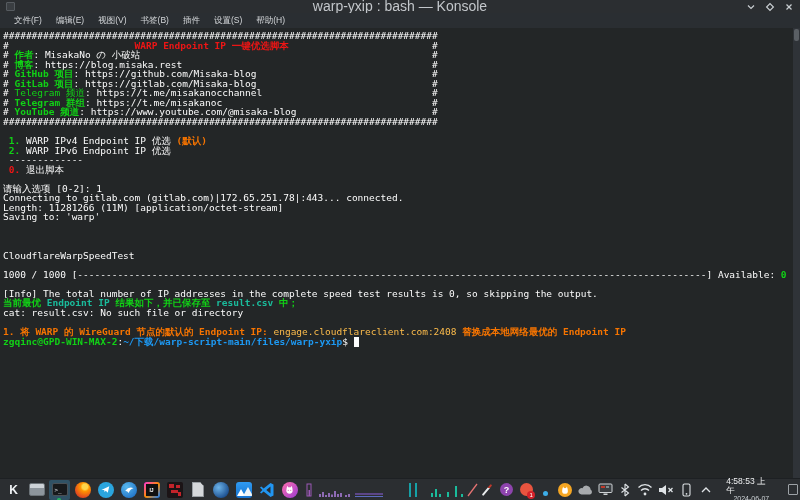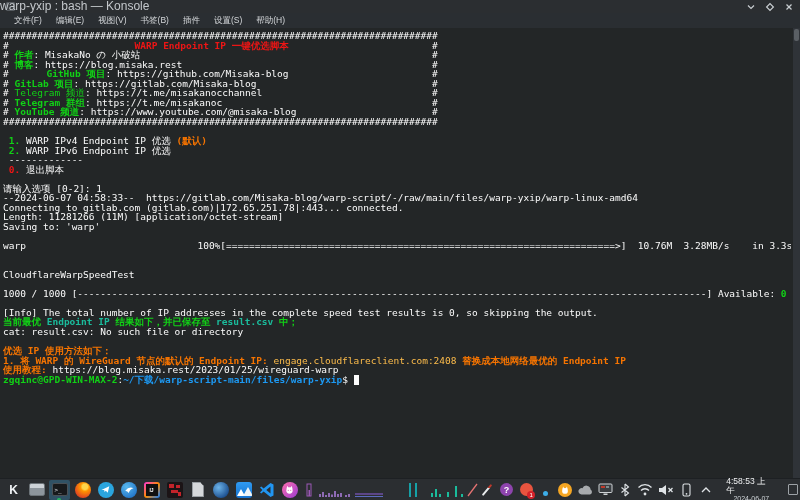--- a/index.html
+++ b/index.html
@@ -5,22 +5,22 @@
   * { margin:0; padding:0; box-sizing:border-box; }
   html,body { width:800px; height:500px; overflow:hidden; background:#232627;
               font-family:"Liberation Sans", sans-serif; }
   .stage { position:relative; width:800px; height:500px; }
 
   
   .titlebar { position:absolute; top:0; left:0; right:0; height:13px; background:#2b2e31;
               display:flex; align-items:center; }
   .win-icon { position:absolute; left:6px; top:2px; width:9px; height:9px; background:#3a3e42;
               border:1px solid #565b60; border-radius:1px; }
-  .win-title { position:absolute; left:0; right:0; text-align:left; color:#c3c7cb;
-               font-size:12px; line-height:13px; }
+  .win-title { position:absolute; left:0; right:0; text-align:center; color:#c3c7cb;
+               font-size:14px; line-height:13px; }
   .win-controls { position:absolute; right:6px; top:0; height:13px; display:flex; gap:9px; align-items:center; }
   .win-btn { width:10px; height:10px; display:flex; align-items:center; justify-content:center; }
   .win-btn svg { stroke:#c8cdd1; fill:none; stroke-width:1.2; }
 
   
   .menubar { position:absolute; top:13px; left:0; right:0; height:15px; background:#2a2e32;
              display:flex; align-items:center; padding-left:8px; gap:2px; }
   .menu-item { color:#d4d7da; font-size:8.5px; padding:0 6px; line-height:15px; }
 
   
@@ -122,52 +122,48 @@
       <span class="menu-item">设置(S)</span>
       <span class="menu-item">帮助(H)</span>
     </div>
 
   <div class="terminal">
     <div class="term-lines">
         <div class="tline"><span>############################################################################</span></div>
         <div class="tline"><span>#</span><span style="color: rgb(237, 21, 21); font-weight: bold; position: absolute; left: 23ch;">WARP Endpoint IP 一键优选脚本</span><span style="position: absolute; left: 75ch;">#</span></div>
         <div class="tline"><span># </span><span style="color: rgb(17, 209, 22); font-weight: bold;">作者</span><span>: MisakaNo の 小破站</span><span style="position: absolute; left: 75ch;">#</span></div>
         <div class="tline"><span># </span><span style="color: rgb(17, 209, 22); font-weight: bold;">博客</span><span>: https://blog.misaka.rest</span><span style="position: absolute; left: 75ch;">#</span></div>
-        <div class="tline"><span># </span><span style="color: rgb(17, 209, 22); font-weight: bold; margin-left: 32px;">GitHub 项目</span><span>: https://github.com/Misaka-blog</span><span style="position: absolute; left: 75ch;">#</span></div>
+        <div class="tline"><span># </span><span style="color: rgb(17, 209, 22); font-weight: bold;">GitHub 项目</span><span>: https://github.com/Misaka-blog</span><span style="position: absolute; left: 75ch;">#</span></div>
         <div class="tline"><span># </span><span style="color: rgb(17, 209, 22); font-weight: bold;">GitLab 项目</span><span>: https://gitlab.com/Misaka-blog</span><span style="position: absolute; left: 75ch;">#</span></div>
         <div class="tline"><span># </span><span style="color: rgb(17, 209, 22); font-weight: normal;">Telegram 频道</span><span>: https://t.me/misakanocchannel</span><span style="position: absolute; left: 75ch;">#</span></div>
         <div class="tline"><span># </span><span style="color: rgb(17, 209, 22); font-weight: bold;">Telegram 群组</span><span>: https://t.me/misakanoc</span><span style="position: absolute; left: 75ch;">#</span></div>
         <div class="tline"><span># </span><span style="color: rgb(17, 209, 22); font-weight: bold;">YouTube 频道</span><span>: https://www.youtube.com/@misaka-blog</span><span style="position: absolute; left: 75ch;">#</span></div>
         <div class="tline"><span>############################################################################</span></div>
         <div class="tline">&nbsp;</div>
         <div class="tline"><span> </span><span style="color: rgb(17, 209, 22); font-weight: bold;">1.</span><span> WARP IPv4 Endpoint IP 优选 </span><span style="color: rgb(246, 116, 0); font-weight: bold;">(默认)</span></div>
         <div class="tline"><span> </span><span style="color: rgb(17, 209, 22); font-weight: bold;">2.</span><span> WARP IPv6 Endpoint IP 优选</span></div>
         <div class="tline"><span> -------------</span></div>
         <div class="tline"><span> </span><span style="color: rgb(237, 21, 21); font-weight: bold;">0.</span><span> 退出脚本</span></div>
         <div class="tline">&nbsp;</div>
         <div class="tline"><span>请输入选项 [0-2]: 1</span></div>
-        <div class="tline"><span>--2024-06-07 04:58:33--  https://gitlab.com/Misaka-blog/warp-script/-/raw/main/files/warp-yxip/warp-linux-amd64</span></div>
         <div class="tline"><span>Connecting to gitlab.com (gitlab.com)|172.65.251.78|:443... connected.</span></div>
         <div class="tline"><span>Length: 11281266 (11M) [application/octet-stream]</span></div>
         <div class="tline"><span>Saving to: 'warp'</span></div>
         <div class="tline">&nbsp;</div>
-        <div class="tline"><span>warp                              100%[====================================================================&gt;]  10.76M  3.28MB/s    in 3.3s</span></div>
         <div class="tline">&nbsp;</div>
         <div class="tline">&nbsp;</div>
         <div class="tline"><span>CloudflareWarpSpeedTest</span></div>
         <div class="tline">&nbsp;</div>
         <div class="tline"><span>1000 / 1000 [--------------------------------------------------------------------------------------------------------------] Available: </span><span style="color: rgb(17, 209, 22); font-weight: bold;">0</span></div>
         <div class="tline">&nbsp;</div>
         <div class="tline"><span>[Info] The total number of IP addresses in the complete speed test results is 0, so skipping the output.</span></div>
         <div class="tline"><span style="color: rgb(17, 209, 22); font-weight: bold;">当前最优 </span><span style="color: rgb(26, 188, 156); font-weight: bold;">Endpoint IP</span><span style="color: rgb(17, 209, 22); font-weight: bold;"> 结果如下，并已保存至 </span><span style="color: rgb(26, 188, 156); font-weight: bold;">result.csv</span><span style="color: rgb(17, 209, 22); font-weight: bold;"> 中；</span></div>
         <div class="tline"><span>cat: result.csv: No such file or directory</span></div>
         <div class="tline">&nbsp;</div>
-        <div class="tline"><span style="color: rgb(246, 116, 0); font-weight: bold;">优选 IP 使用方法如下：</span></div>
         <div class="tline"><span style="color: rgb(246, 116, 0); font-weight: bold;">1. 将 WARP 的 WireGuard 节点的默认的 Endpoint IP: </span><span style="color: rgb(253, 188, 75); font-weight: normal; text-align: center;">engage.cloudflareclient.com:2408</span><span style="color: rgb(246, 116, 0); font-weight: bold;"> 替换成本地网络最优的 Endpoint IP</span></div>
-        <div class="tline"><span style="color: rgb(246, 116, 0); font-weight: bold;">使用教程: </span><span>https://blog.misaka.rest/2023/01/25/wireguard-warp</span></div>
         <div class="tline"><span style="color: rgb(17, 209, 22); font-weight: bold;">zgqinc@GPD-WIN-MAX-2</span><span>:</span><span style="color: rgb(29, 153, 243); font-weight: bold;">~/下载/warp-script-main/files/warp-yxip</span><span>$ </span><span class="cursor"> </span></div>
       </div>
     <div class="scrollbar">
       <div class="scroll-thumb"></div>
     </div>
   </div>
 
   <div class="taskbar">
     <div class="task">
       <span class="ico-kde">K</span>

